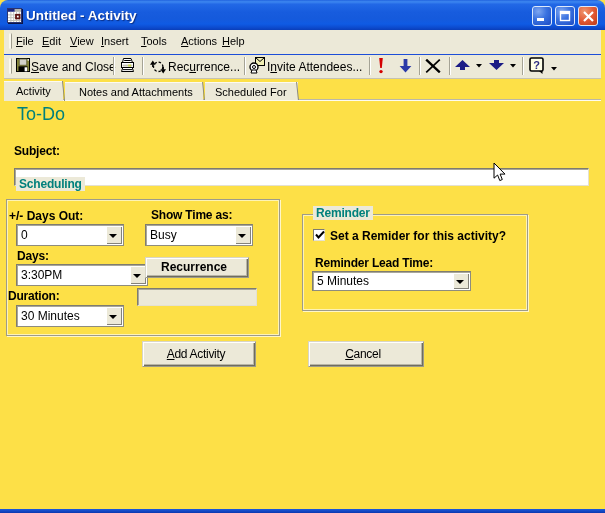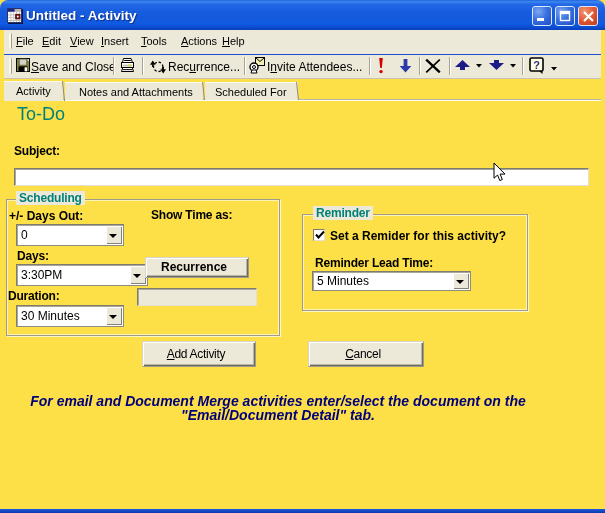--- a/index.html
+++ b/index.html
@@ -185,25 +185,31 @@
   <span class="tabtext" style="left:16px;top:85px;">Activity</span>
   <span class="tabtext" style="left:79px;top:86px;">Notes and Attachments</span>
   <span class="tabtext" style="left:215px;top:86px;">Scheduled For</span>
 
   <div style="position:absolute;left:17px;top:104px;font-size:18px;color:#00807C;">To-Do</div>
 
   <div class="lbl" style="left:14px;top:144px;">Subject:</div>
   <div class="field" style="left:14px;top:168px;width:575px;height:18px;"></div>
 
   <div class="group" style="left:6px;top:199px;width:272px;height:135px;"></div>
-  <div class="teal" style="left:16px;top:191px;">Scheduling</div>
+  <div class="teal" style="left:16px;top:177px;">Scheduling</div>
   <div class="lbl" style="left:9px;top:209px;letter-spacing:0;">+/- Days Out:</div>
   <div class="lbl" style="left:151px;top:208px;">Show Time as:</div>
   <div class="combo" style="left:16px;top:224px;width:108px;height:22px;">
       <span class="txt">0</span>
+      <div class="cbtn">
+        <div class="tri"></div>
+      </div>
+    </div>
+  <div class="combo" style="left:145px;top:224px;width:108px;height:22px;">
+      <span class="txt">Busy</span>
       <div class="cbtn">
         <div class="tri"></div>
       </div>
     </div>
   <div class="lbl" style="left:17px;top:249px;">Days:</div>
   <div class="combo" style="left:16px;top:264px;width:132px;height:22px;">
       <span class="txt">3:30PM</span>
       <div class="cbtn">
         <div class="tri"></div>
       </div>
@@ -229,18 +235,17 @@
   <div class="combo" style="left:312px;top:271px;width:159px;height:20px;">
       <span class="txt" style="top:2px;">5 Minutes</span>
       <div class="cbtn">
         <div class="tri"></div>
       </div>
     </div>
 
   <div class="btn3d" style="left:308px;top:341px;width:116px;height:26px;line-height:24px;"><u>C</u>ancel</div>
   <div class="btn3d" style="left:142px;top:341px;width:114px;height:26px;line-height:24px;"><u>A</u>dd Activity</div>
 
-  <div id="footer">For email and Document Merge activities enter/select the document on the<br>"Email/Document Detail" tab.</div>
 
   <svg style="position:absolute;left:493px;top:162px;" width="13" height="21" viewBox="0 0 13 21">
     <path d="M1,1 L1,16.2 L4.6,13 L6.8,18.6 L9.3,17.5 L7.1,12.1 L12,12.1 Z" fill="#fff" stroke="#000" stroke-width="1"></path>
   </svg>
 </div>
 
 </body></html>

